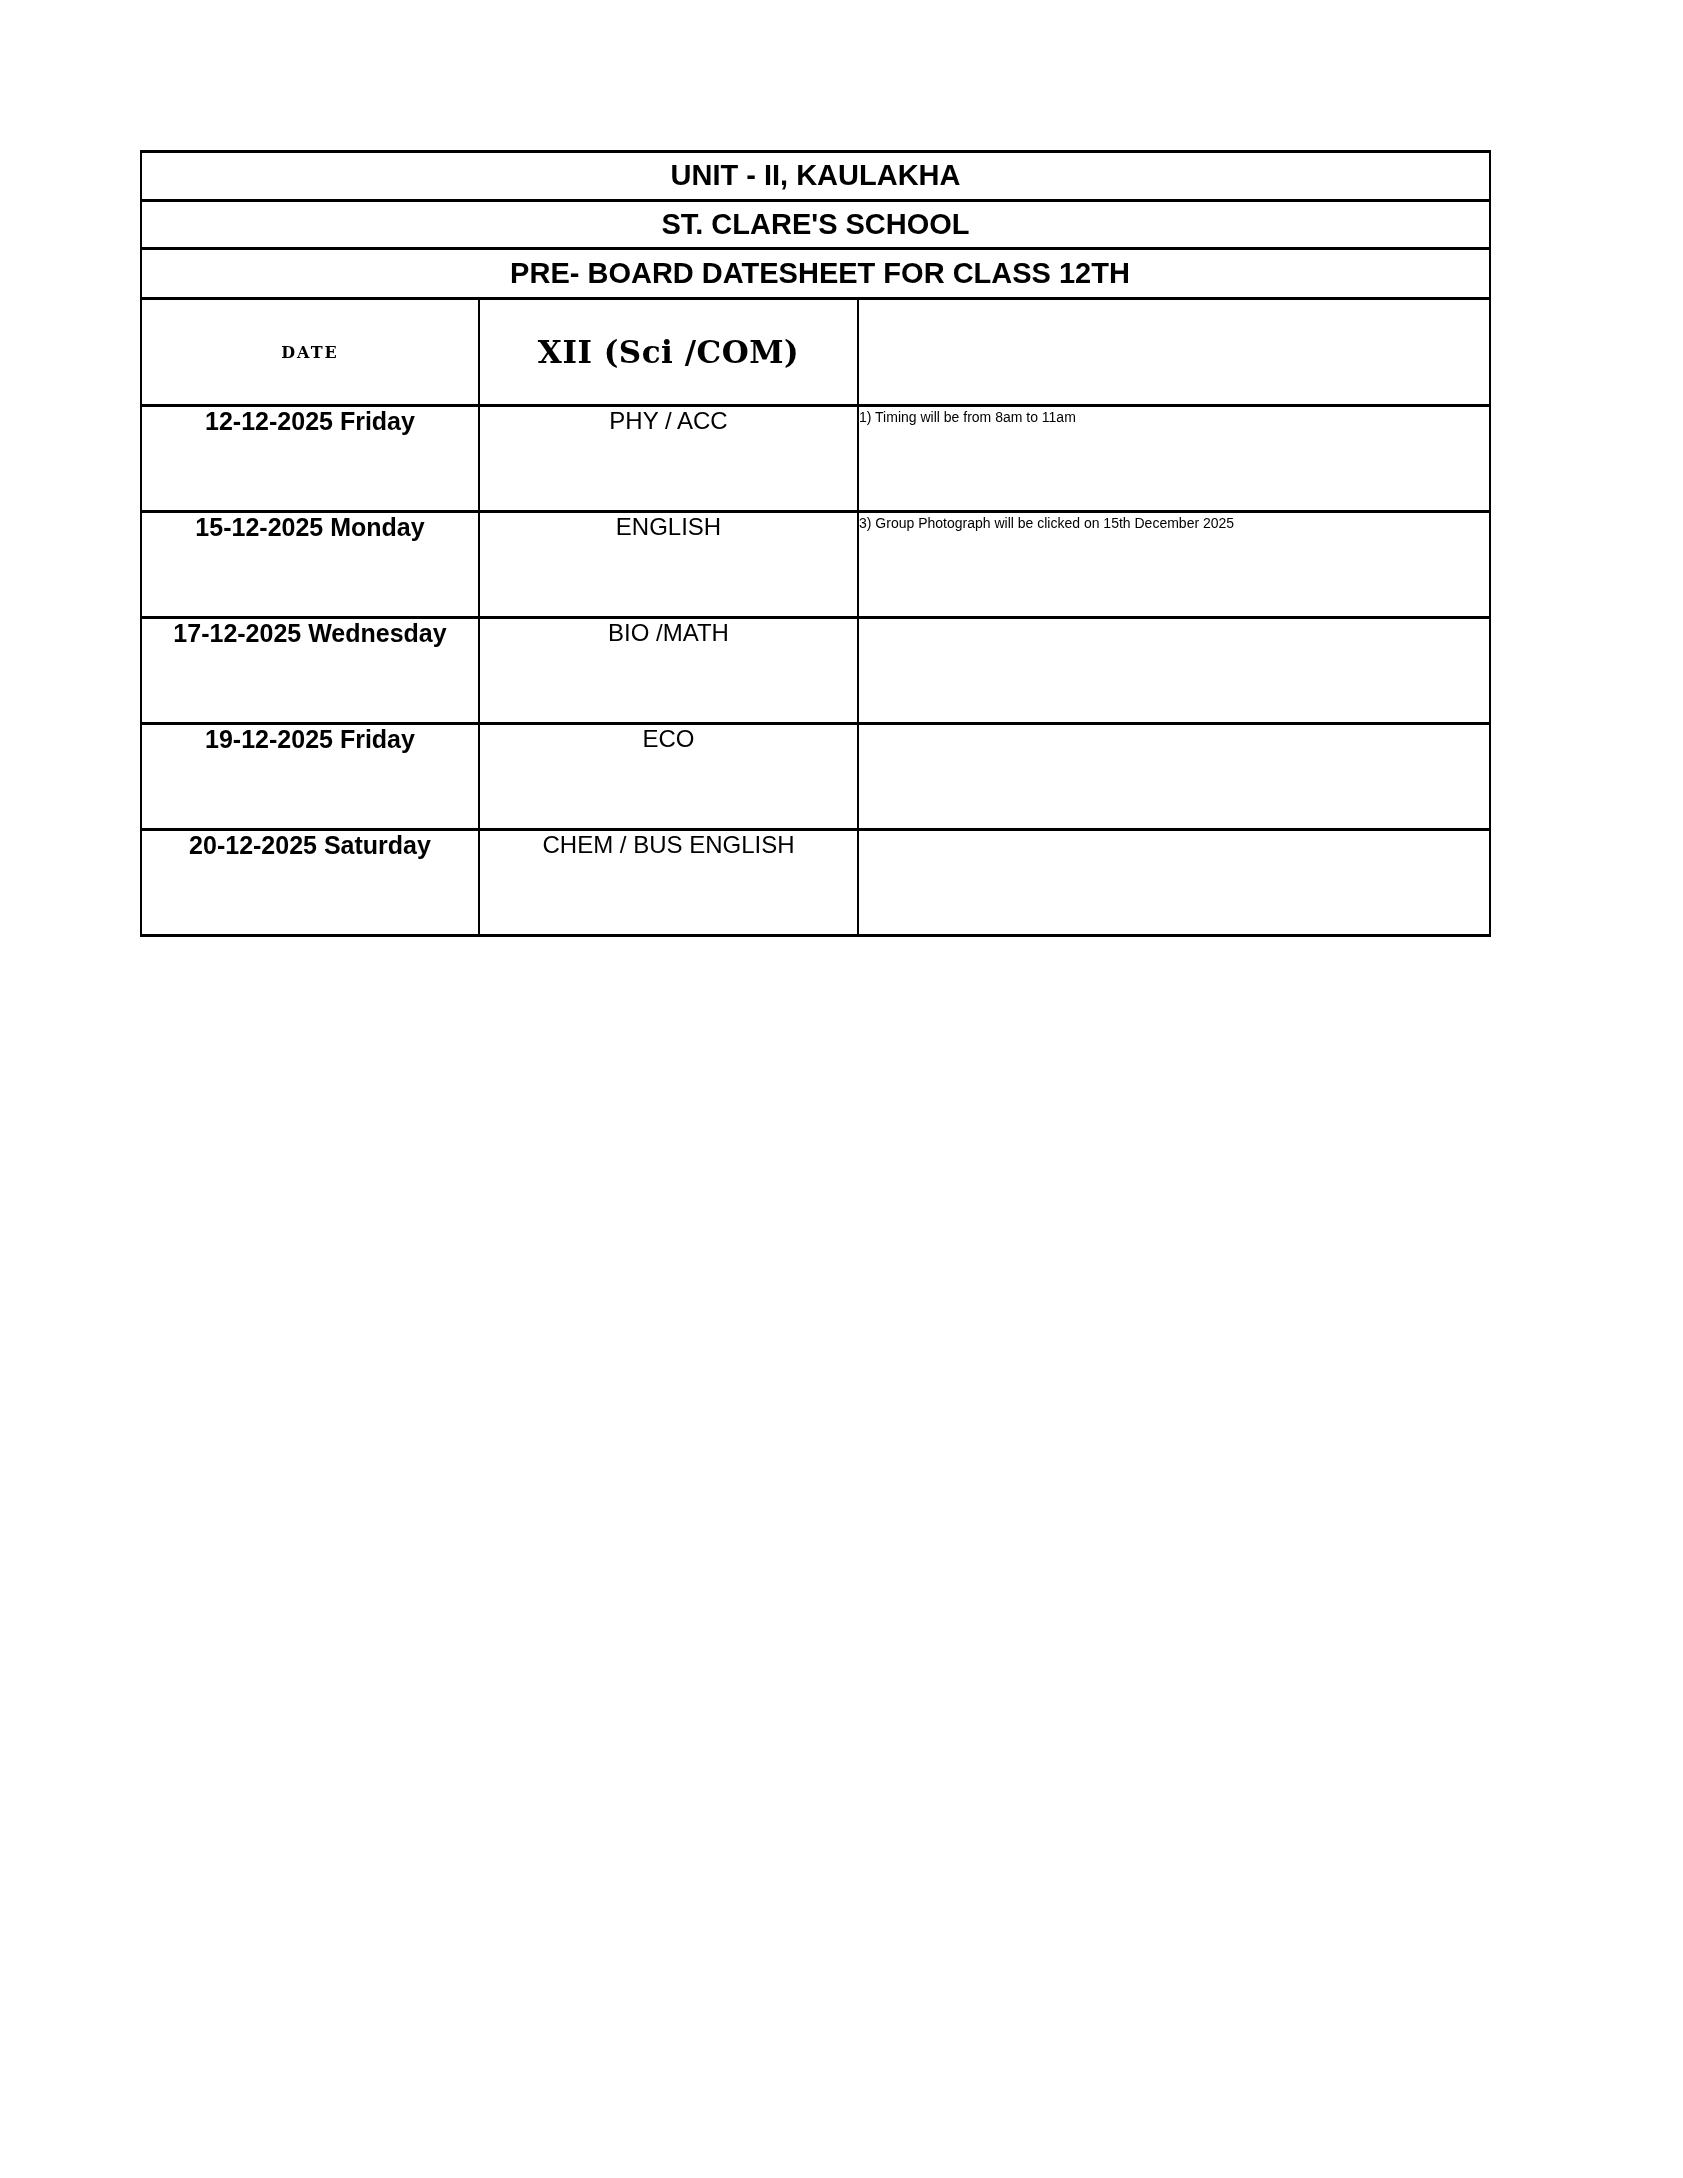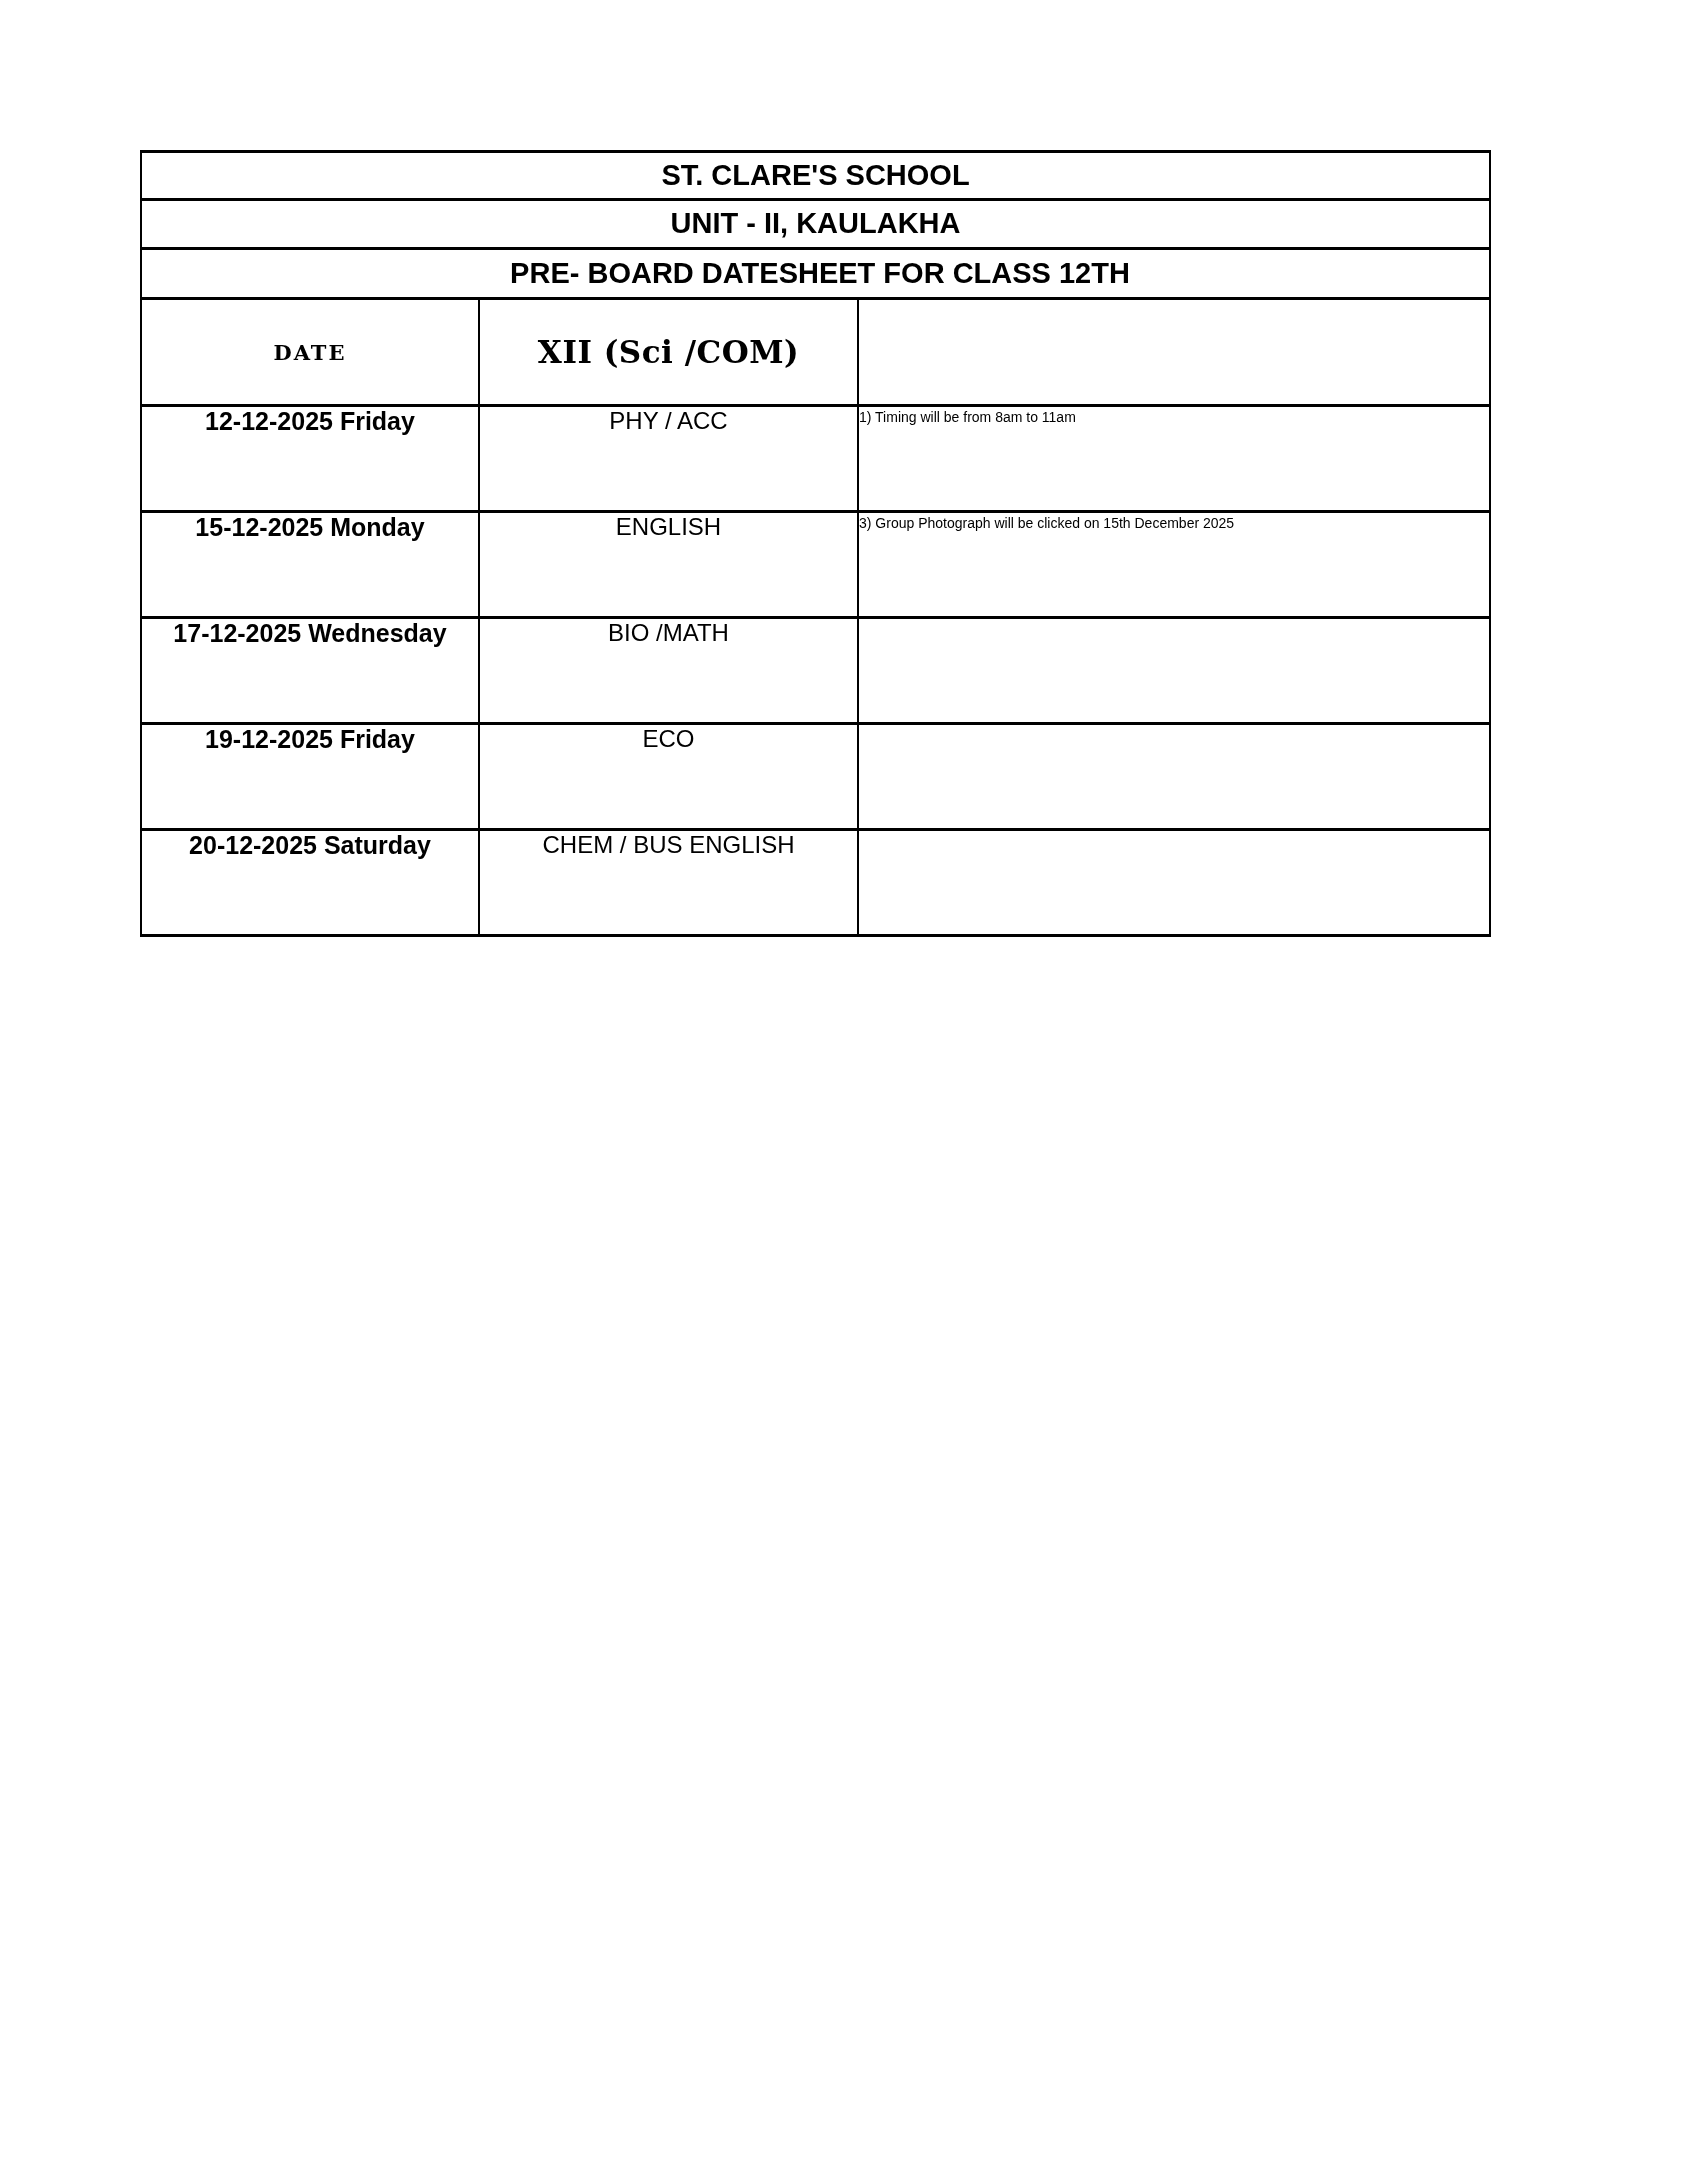--- a/index.html
+++ b/index.html
@@ -54,21 +54,21 @@
 
   
   tr.colhead-row th {
     height: 104px;
     vertical-align: middle;
     font-family: "DejaVu Serif", "Liberation Serif", serif;
     font-weight: bold;
     text-align: center;
   }
   th.date-head {
-    font-size: 21px;
+    font-size: 16px;
     letter-spacing: 2px;
   }
   th.class-head {
     font-size: 31px;
     letter-spacing: 0.5px;
   }
 
   
   tr.data-row td { height: 103px; vertical-align: top; }
   td.date-cell {
@@ -100,25 +100,25 @@
 
 <div class="page">
   <table class="datesheet">
     <colgroup>
       <col class="c-date">
       <col class="c-class">
       <col class="c-notes">
     </colgroup>
 
     <tbody>
-        <tr class="title-row r1">
+        <tr class="title-row r2">
+      <td colspan="3">UNIT - II, KAULAKHA</td>
+    </tr>
+    <tr class="title-row r1">
       <td colspan="3">ST. CLARE'S SCHOOL</td>
-    </tr>
-    <tr class="title-row r2">
-      <td colspan="3">UNIT - II, KAULAKHA</td>
     </tr>
     <tr class="title-row r3">
       <td colspan="3">PRE- BOARD DATESHEET FOR CLASS 12TH</td>
     </tr>
 
     <tr class="colhead-row">
       <th class="date-head">DATE</th>
       <th class="class-head">XII (Sci /COM)</th>
       <th class="notes-head"></th>
     </tr>

